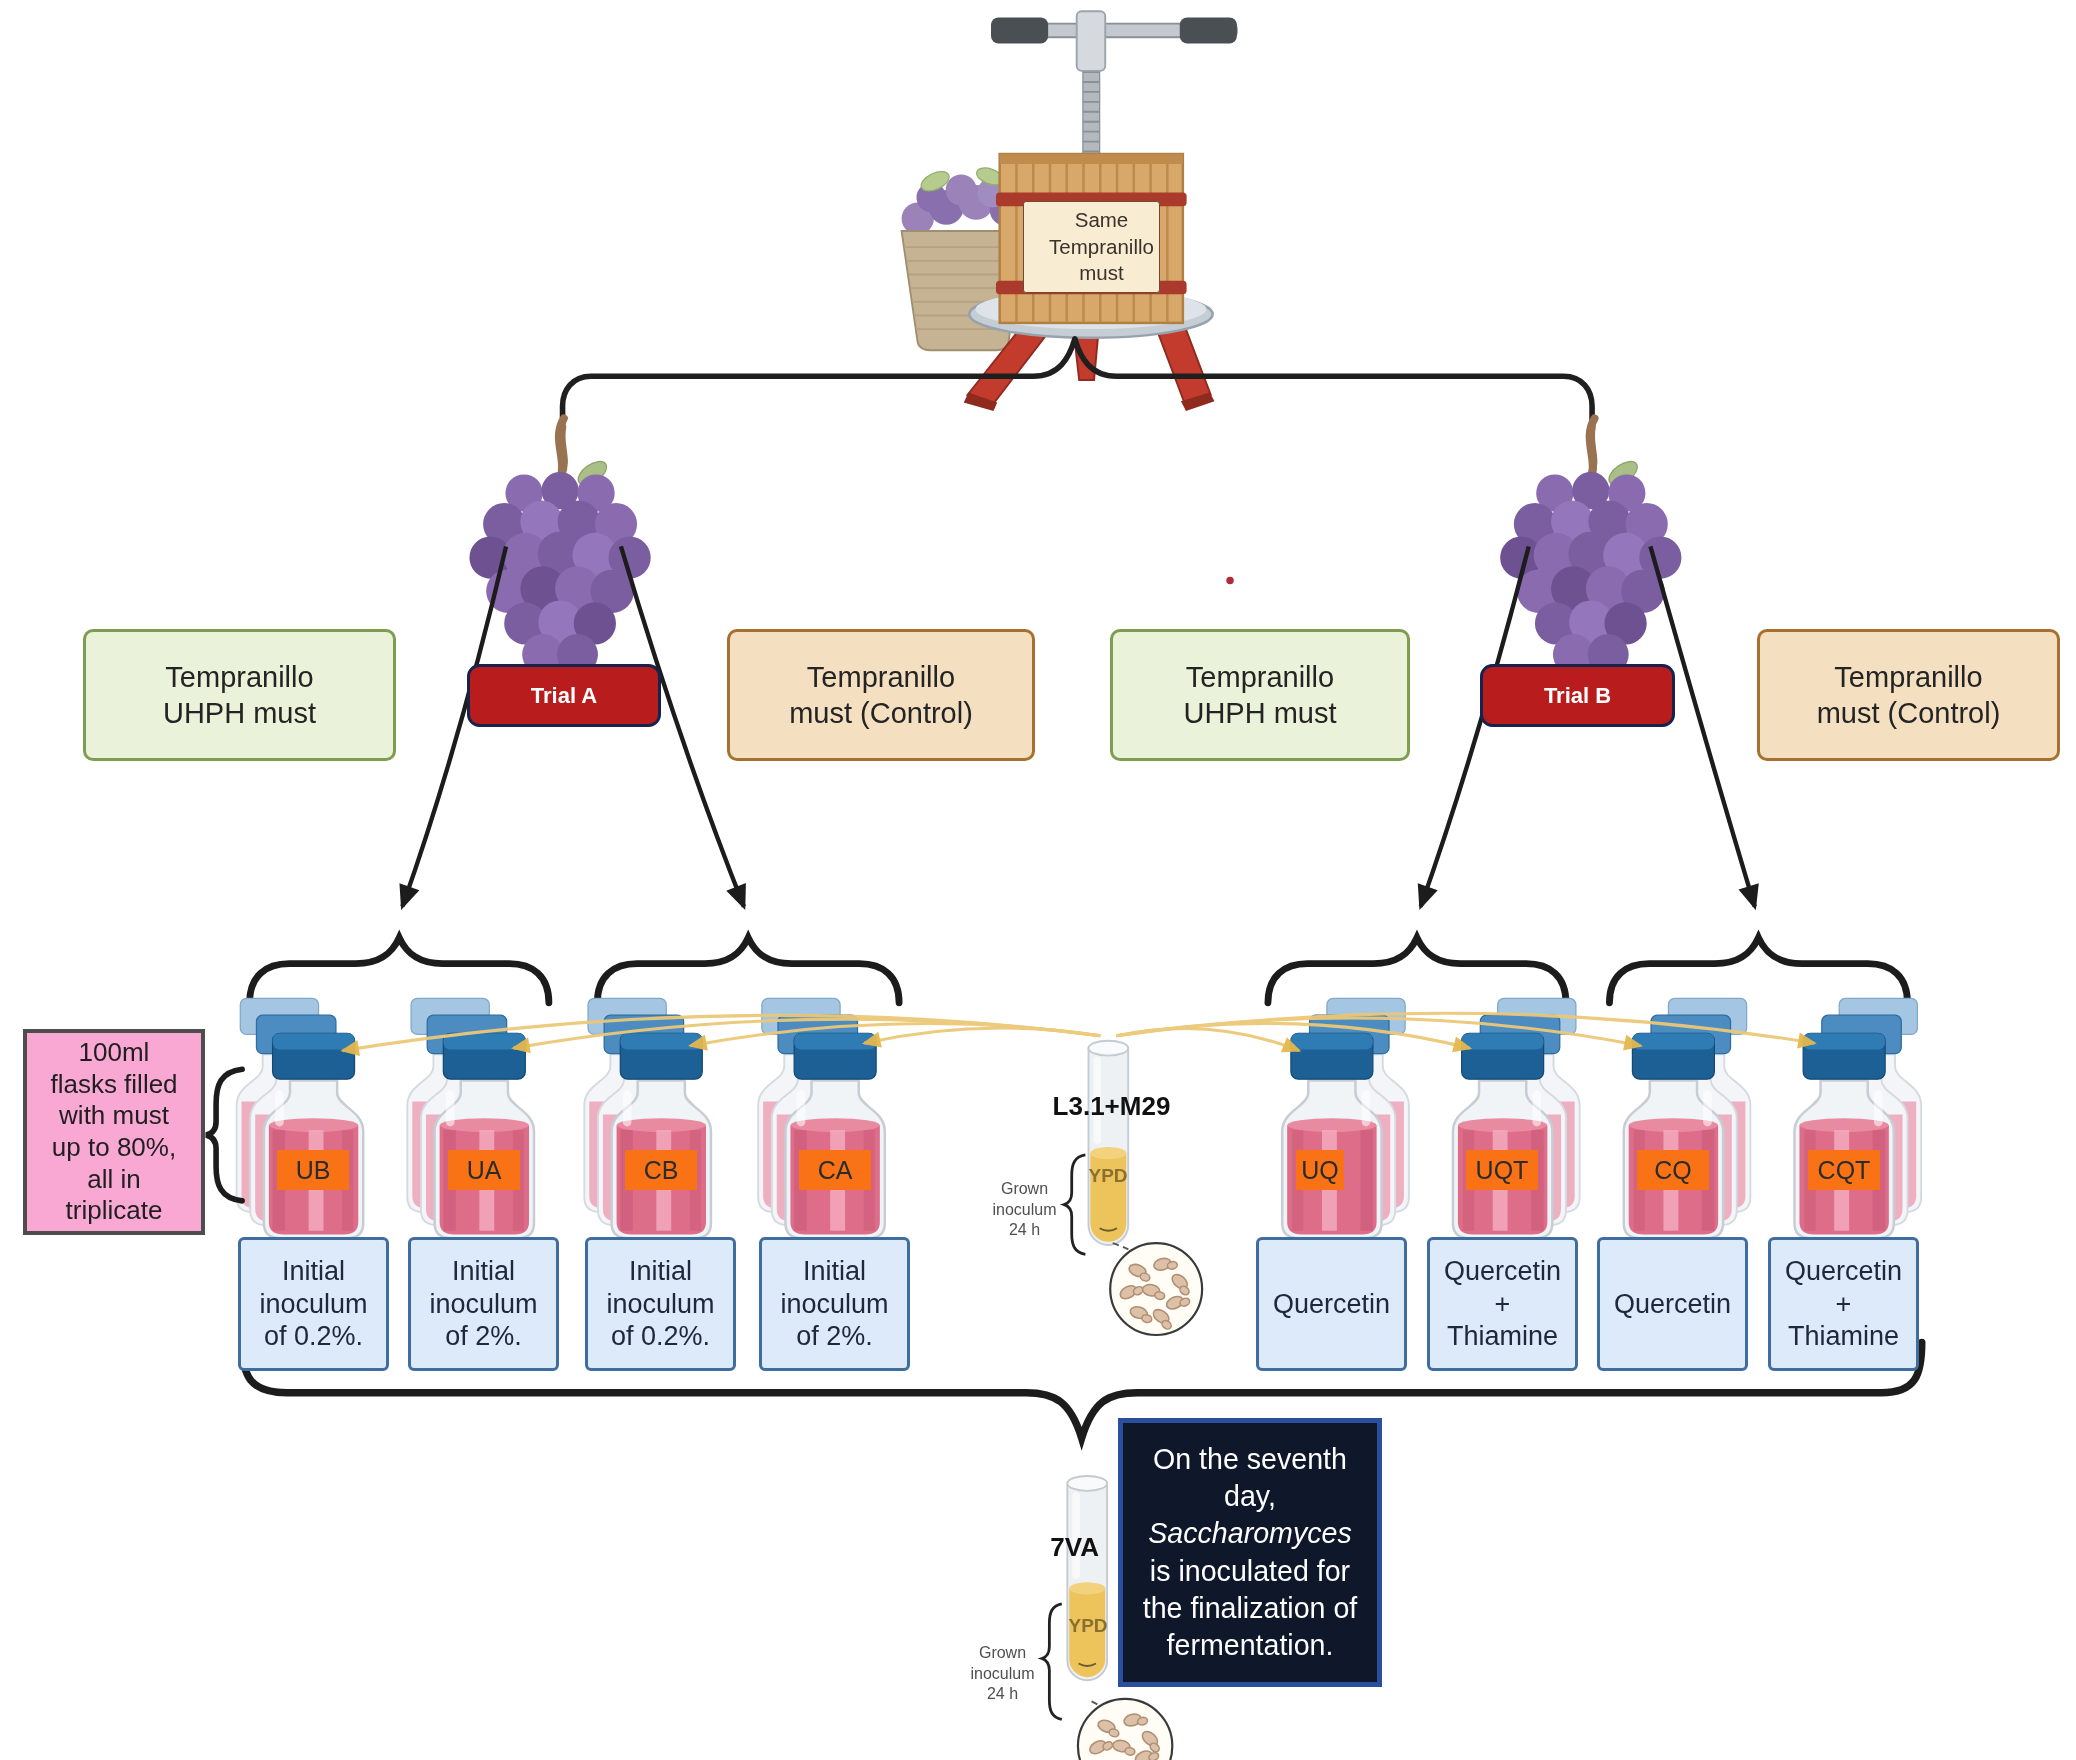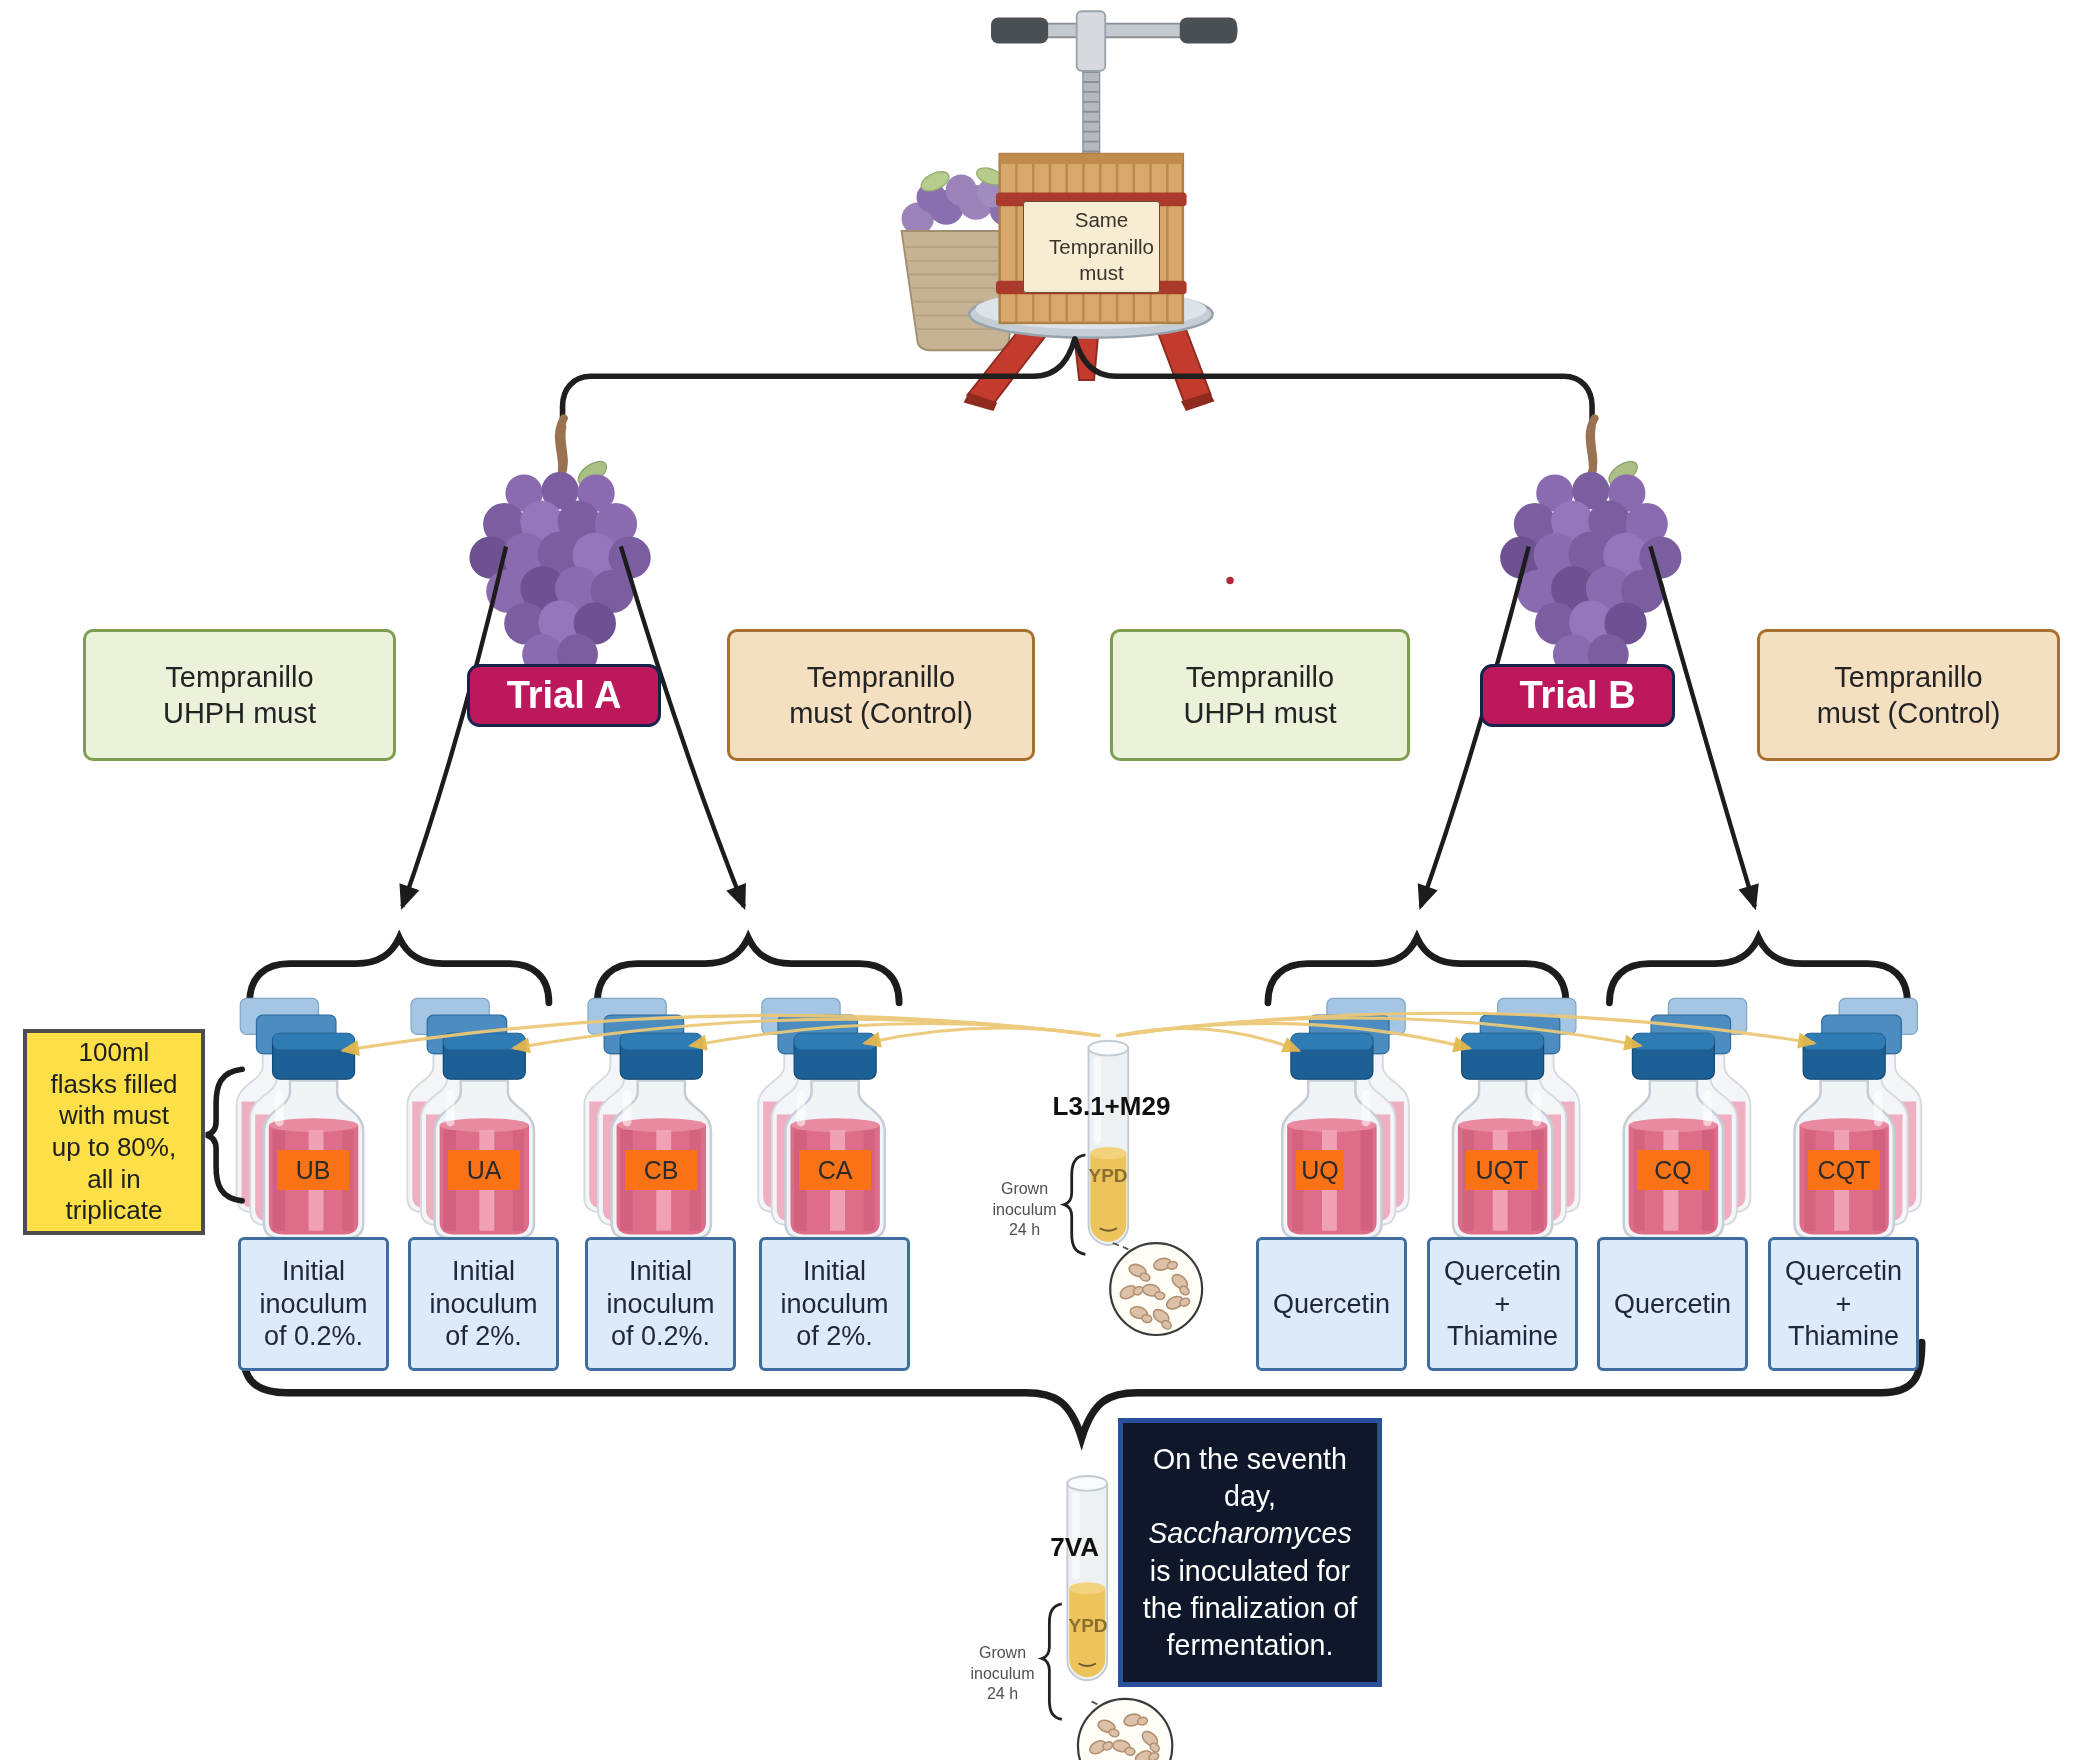--- a/index.html
+++ b/index.html
@@ -7,23 +7,23 @@
          font-family:"Liberation Sans", sans-serif;}
   .stage svg.art{position:absolute;left:0;top:0;}
   .abs{position:absolute;box-sizing:border-box;}
   .center{display:flex;align-items:center;justify-content:center;text-align:center;}
   .pre{white-space:pre-line;}
   
   .box-green{background:#ebf2da;border:3.7px solid #7e9d51;border-radius:10px;
              font-size:29px;line-height:1.25;color:#242424;}
   .box-tan{background:#f4dfc1;border:3.7px solid #a7702e;border-radius:10px;
            font-size:29px;line-height:1.25;color:#242424;}
-  .box-trial{background:#be185d;border:3.1px solid #16244d;border-radius:12.4px;
-             font-size:38px;font-weight:bold;color:#ffffff;}
-  .box-gray{background:#fde047;border:4.3px solid #4d4d4d;font-size:26px;line-height:1.22;color:#1f1f1f;}
+  .box-trial{background:#b91c1c;border:3.1px solid #16244d;border-radius:12.4px;
+             font-size:22px;font-weight:bold;color:#ffffff;}
+  .box-gray{background:#f9a8d4;border:4.3px solid #4d4d4d;font-size:26px;line-height:1.22;color:#1f1f1f;}
   .box-blue{background:#0f172a;border:5px solid #2a4f9c;font-size:28.6px;line-height:1.3;color:#ffffff;
             flex-direction:column;padding:12.4px 8.7px;}
   .box-blue .ital{font-style:italic;}
   .bubble{background:#dceafa;border:3.7px solid #3e6d9e;border-radius:6px;
           font-size:27px;line-height:1.22;color:#20283d;}
   .flask-code{background:#f97316;font-size:25px;color:#2b2b2b;}
   .press-plate{background:#f8ecd2;border:1.9px solid #6b4a33;border-radius:3.1px;
                font-size:20.5px;line-height:1.3;color:#3a332c;padding-left:20px;}
   .tube-name{font-size:26px;font-weight:bold;color:#111111;}
   .ypd{font-size:19px;font-weight:bold;color:#8a6f2e;}

